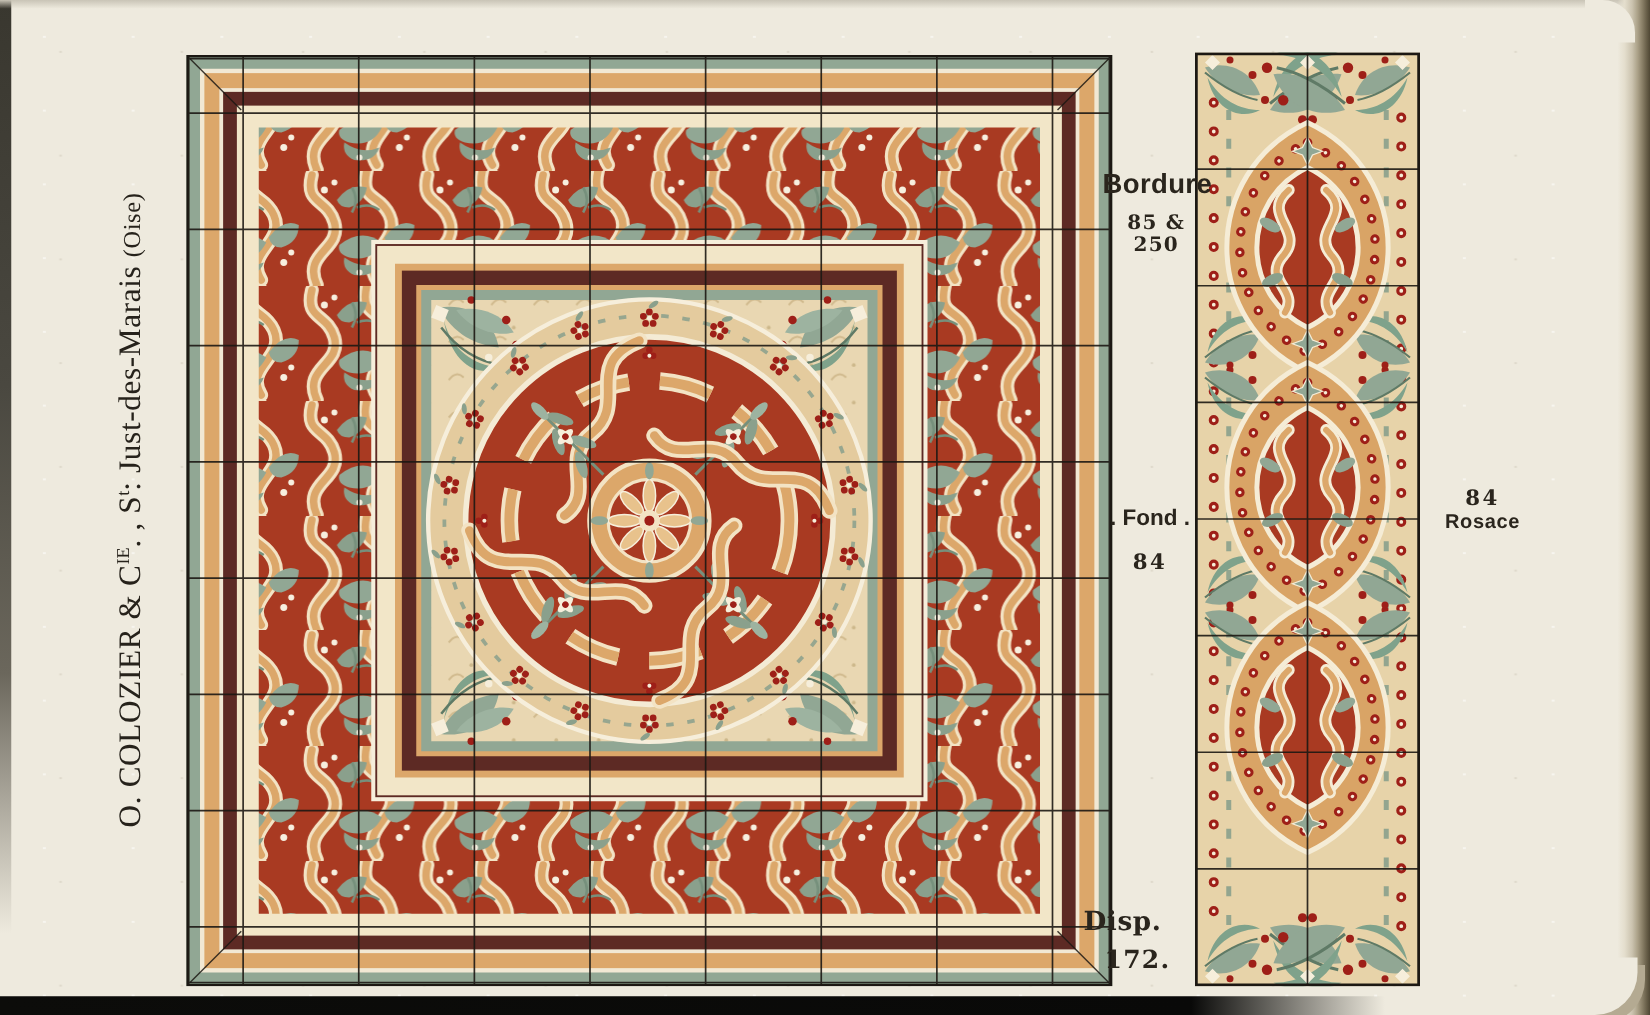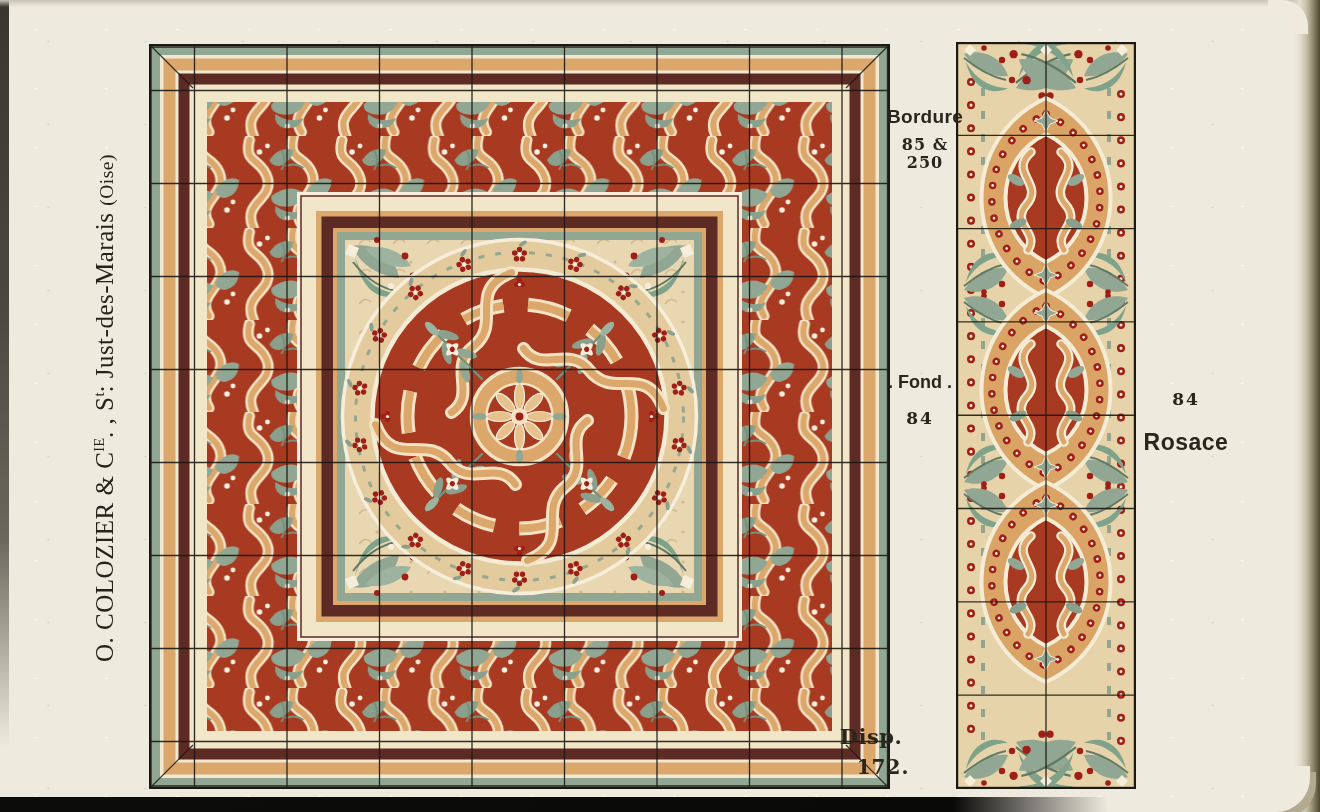--- a/index.html
+++ b/index.html
@@ -34,31 +34,31 @@
   .publisher .small{font-size:.78em;}
   
   .panel{position:absolute;left:149px;top:44px;width:741px;height:745px;margin:0;}
   .strip{position:absolute;left:956px;top:42px;width:180px;height:747px;margin:0;}
   .panel svg,.strip svg{display:block;width:100%;height:100%;}
   
   .plate-label{position:absolute;color:#2a251d;text-align:center;line-height:1.12;}
   .word{font-family:"Liberation Sans",sans-serif;font-weight:700;}
   .num{font-family:"DejaVu Serif",serif;font-weight:700;}
   .lbl-bordure{left:882px;top:106px;width:86px;}
-  .lbl-bordure .word{font-size:19px;letter-spacing:.3px;}
+  .lbl-bordure .word{font-size:22px;letter-spacing:.3px;margin-top:29px;}
   .lbl-bordure .num{font-size:16px;margin-top:9px;letter-spacing:1px;}
-  .lbl-fond{left:884px;top:372px;width:72px;}
+  .lbl-fond{left:884px;top:404px;width:72px;}
   .lbl-fond .word{font-size:18px;}
   .lbl-fond .num{font-size:17px;margin-top:17px;letter-spacing:2px;}
-  .lbl-disp{left:832px;top:725px;width:78px;}
+  .lbl-disp{left:859px;top:725px;width:78px;}
   .lbl-disp .num1{font-size:21px;letter-spacing:.5px;}
   .lbl-disp .num2{font-size:20px;margin-top:7px;letter-spacing:1px;padding-left:24px;}
   .lbl-rosace{left:1142px;top:390px;width:88px;}
   .lbl-rosace .num{font-size:17px;letter-spacing:2px;}
-  .lbl-rosace .word{font-size:23px;margin-top:21px;letter-spacing:.5px;}
+  .lbl-rosace .word{font-size:16px;margin-top:0;letter-spacing:.5px;}
 </style>
 </head>
 <body>
 
 <div class="scan">
 
   <div class="edge-left"></div>
   <div class="edge-top"></div>
   <div class="edge-right"></div>
   <div class="corner-tr"></div>

